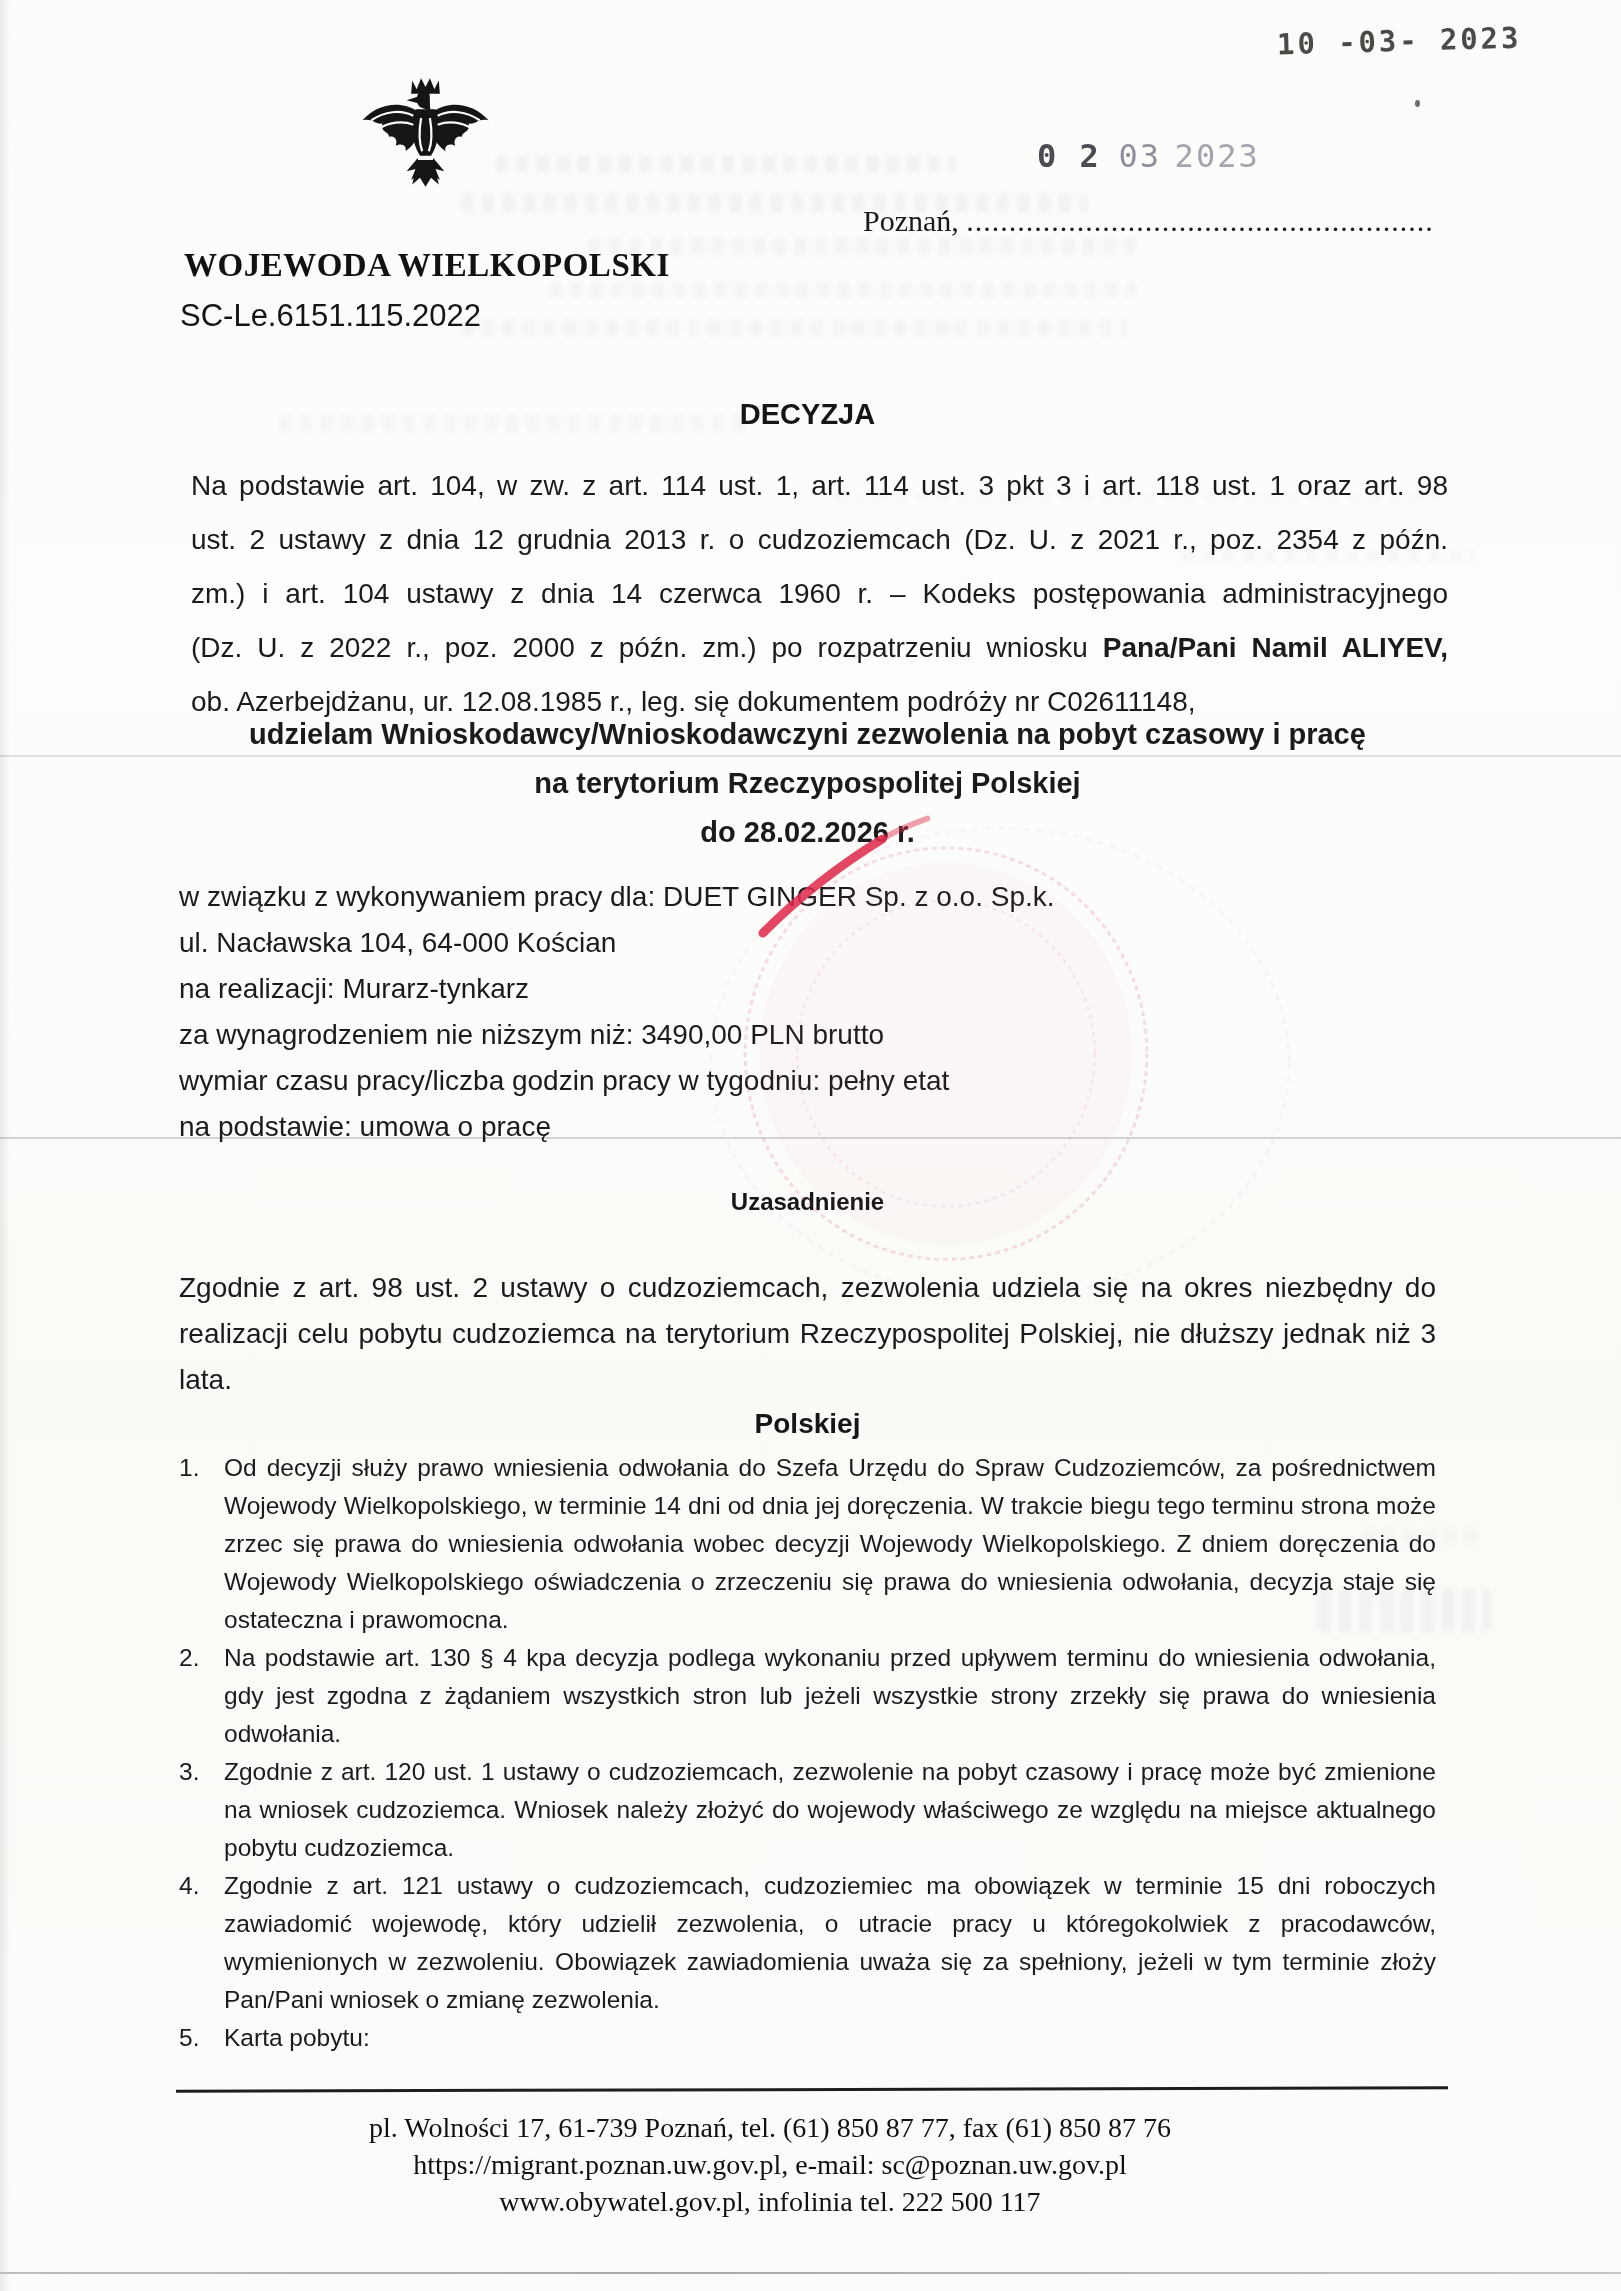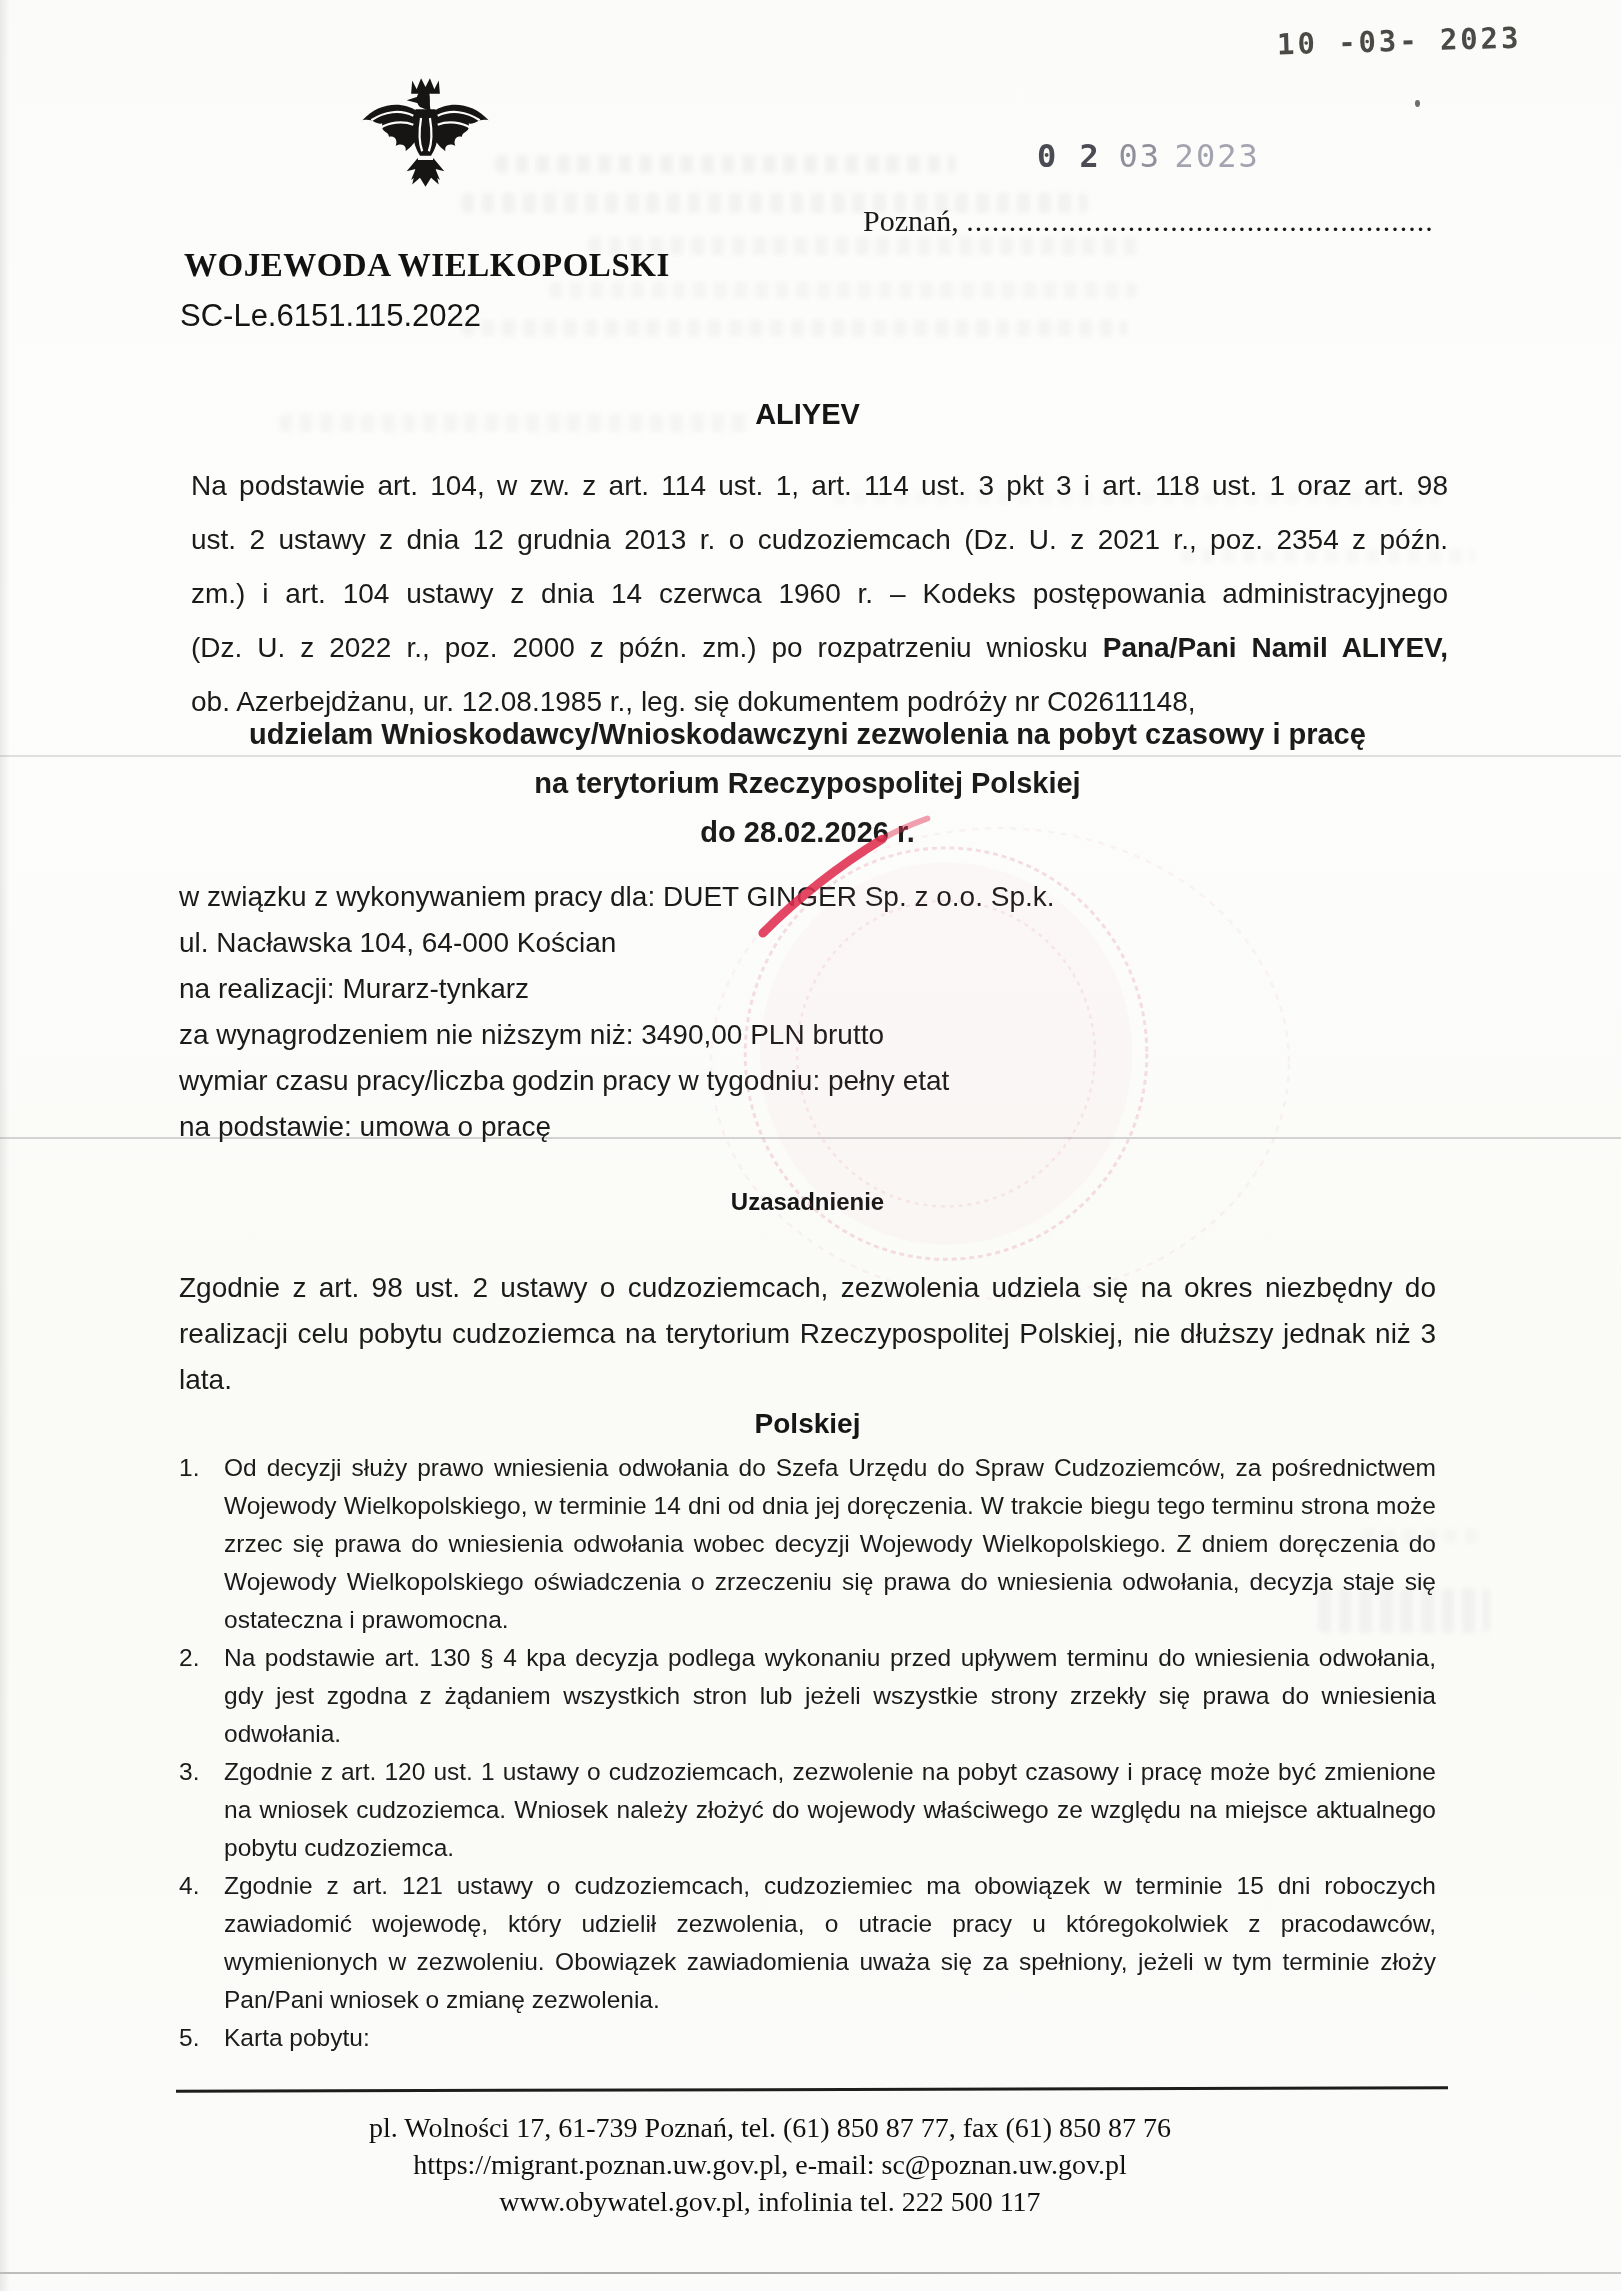--- a/index.html
+++ b/index.html
@@ -116,21 +116,21 @@
 
   <div class="abs entry-stamp mono">
     <span class="d">0 2</span><span class="m">03</span><span class="y">2023</span>
   </div>
 
   <div class="abs place-line serif">
     <span>Poznań,</span>
     <span class="dots">.......................................................</span>
   </div>
 
-  <div class="abs col heading h-decision">ALIYEV</div>
+  <div class="abs col heading h-decision">DECYZJA</div>
 
   <div class="abs col intro">
     <div class="ln j">Na podstawie art. 104, w zw. z art. 114 ust. 1, art. 114 ust. 3 pkt 3 i art. 118 ust. 1 oraz art. 98</div>
     <div class="ln j">ust. 2 ustawy z dnia 12 grudnia 2013 r. o cudzoziemcach (Dz. U. z 2021 r., poz. 2354 z późn.</div>
     <div class="ln j">zm.) i art. 104 ustawy z dnia 14 czerwca 1960 r. – Kodeks postępowania administracyjnego</div>
     <div class="ln j"><span>(Dz. U. z 2022 r., poz. 2000 z późn. zm.) po rozpatrzeniu wniosku </span><span class="bold">Pana/Pani Namil ALIYEV,</span></div>
     <div class="ln">ob. Azerbejdżanu, ur. 12.08.1985 r., leg. się dokumentem podróży nr C02611148,</div>
   </div>
 
   <div class="abs col grant">

